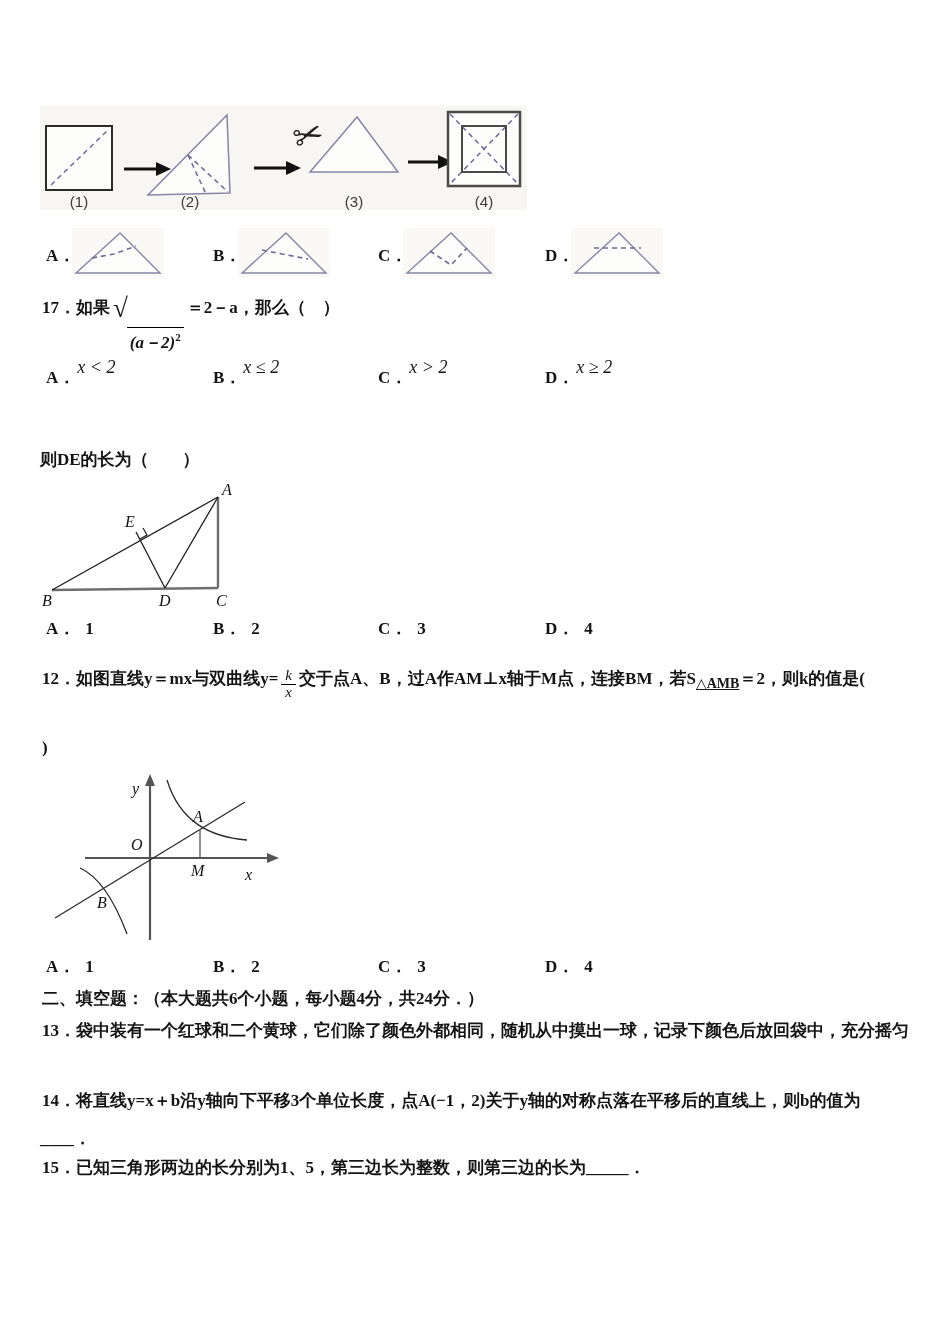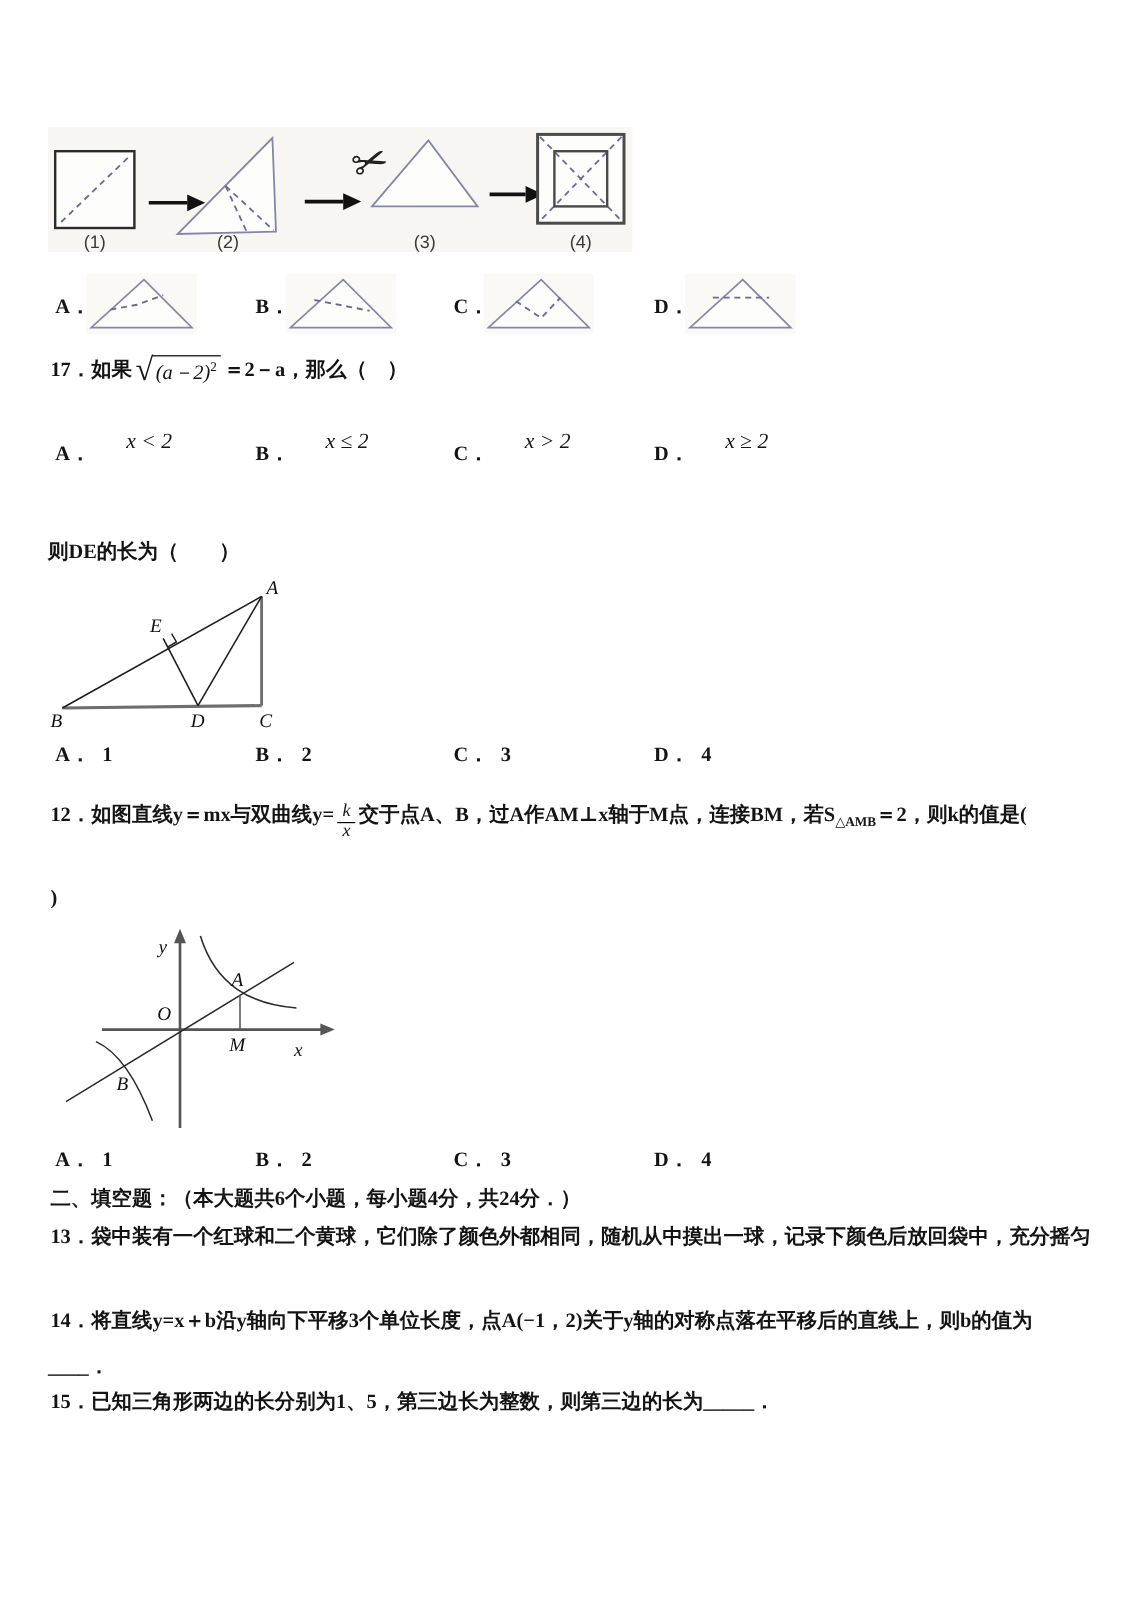--- a/index.html
+++ b/index.html
@@ -1,31 +1,31 @@
 <!DOCTYPE html>
 <html><head>
 <meta charset="utf-8">
 <style>
   html,body{margin:0;padding:0;background:#e9e9e9;}
   #page{position:relative;width:950px;height:1344px;background:#ffffff;margin:0 auto;
         font-family:"Liberation Serif","DejaVu Serif",serif;color:#141414;overflow:hidden;}
   .line{position:absolute;white-space:nowrap;font-size:17px;font-weight:bold;line-height:1.35;}
   .opt-cell{position:absolute;white-space:nowrap;font-size:17px;font-weight:bold;}
   .col-a{left:46px;} .col-b{left:213px;} .col-c{left:378px;} .col-d{left:545px;}
-  .mathv{font-weight:normal;font-style:italic;font-size:18px;position:relative;top:-10px;margin-left:30px;}
+  .mathv{font-weight:normal;font-style:italic;font-size:18px;position:relative;top:-10px;margin-left:2px;}
   .optnum{margin-left:10px;}
   .sqrt{display:inline-flex;align-items:flex-start;font-weight:normal;margin:0 3px;vertical-align:-4px;}
   .rad-sign{font-size:27px;font-weight:normal;line-height:0.9;font-style:normal;margin-right:-1px;}
-  .rad-body{border-top:1.6px solid #000;padding:2px 3px 0 3px;font-size:17px;font-style:italic;font-weight:normal;}
+  .rad-body{border-top:1.6px solid #000;padding:2px 3px 0 3px;font-size:17px;font-style:italic;font-weight:bold;margin-top:31px;}
   .rad-body sup{font-size:11px;font-style:normal;}
   .frac{display:inline-block;text-align:center;vertical-align:-13px;line-height:1.05;
         font-style:italic;font-weight:normal;font-size:15px;margin:0 3px;}
   .frac .num{display:block;border-bottom:1.4px solid #000;padding:0 4px 0;}
   .frac .den{display:block;}
-  .ssub{font-size:11px;vertical-align:-4px;}
+  .ssub{font-size:14px;vertical-align:-4px;text-decoration:underline;}
   svg{position:absolute;overflow:visible;}
   .figlbl{font-family:"Liberation Serif",serif;font-style:italic;font-size:16px;fill:#111;}
   .steplbl{font-family:"Liberation Sans",sans-serif;font-size:15px;fill:#3a3a3a;}
 </style>
 </head>
 <body>
 
 <div id="page">
 
   <svg style="left:40px;top:106px;" width="487" height="106" viewBox="0 0 487 106">

